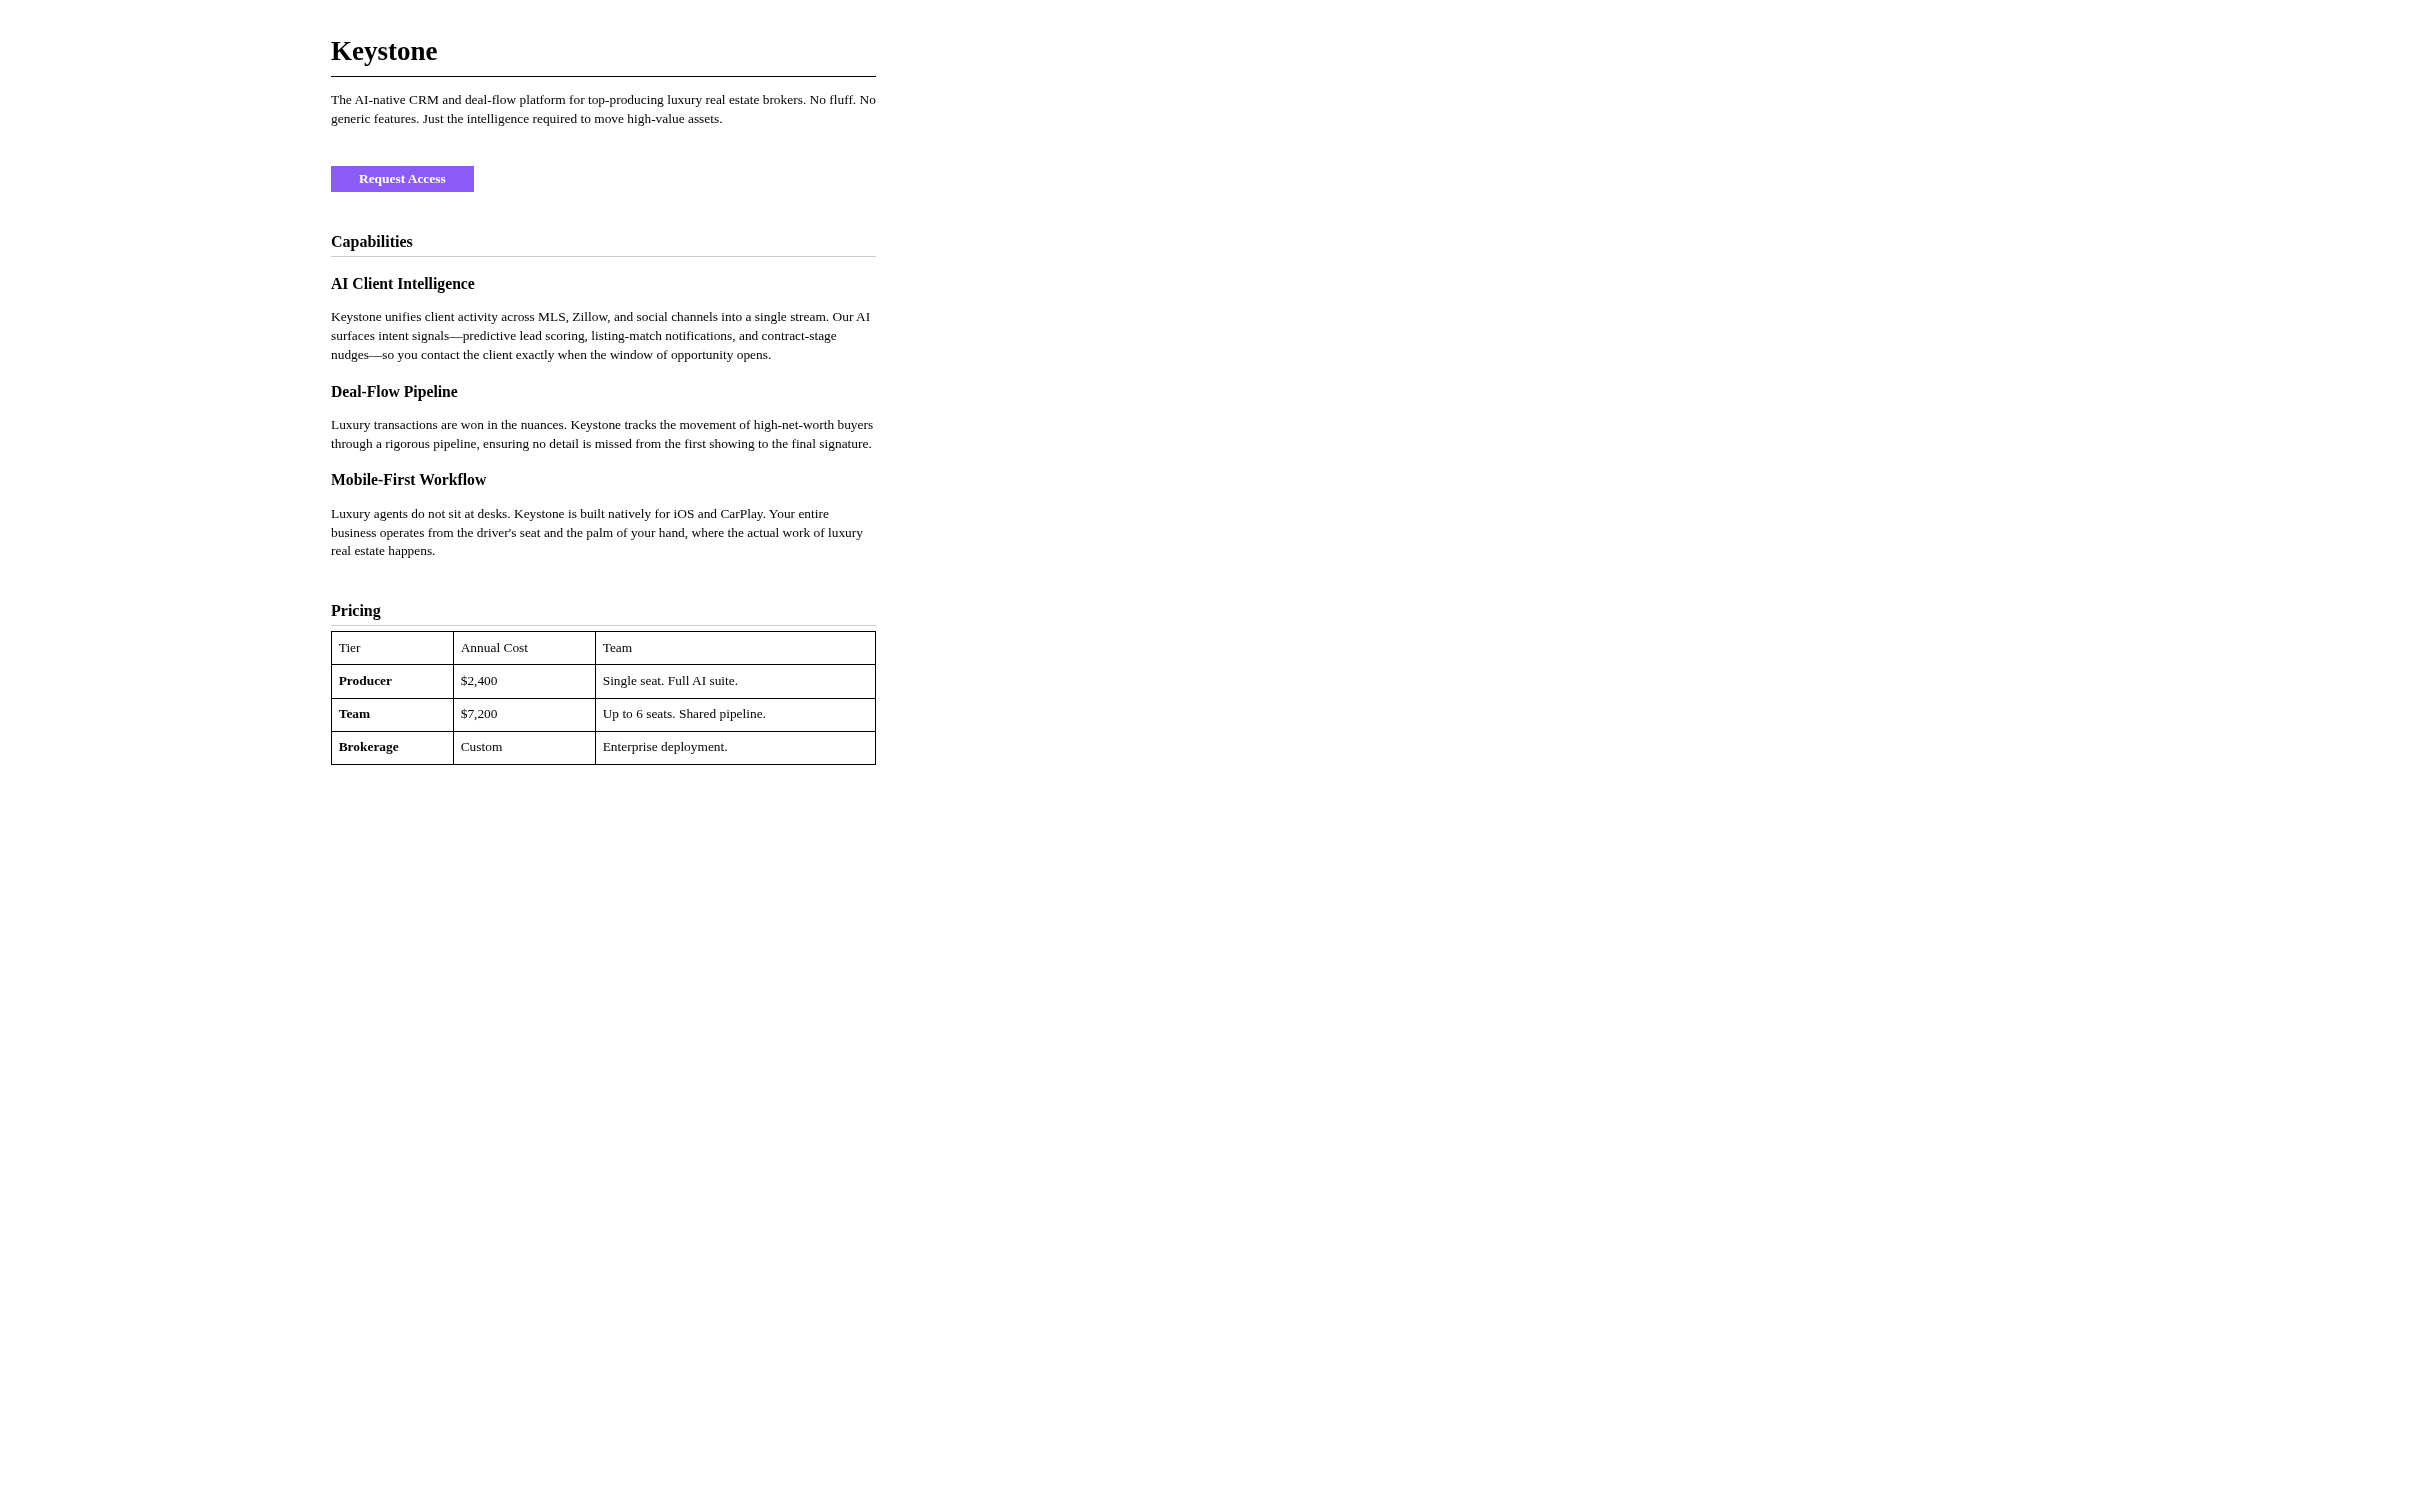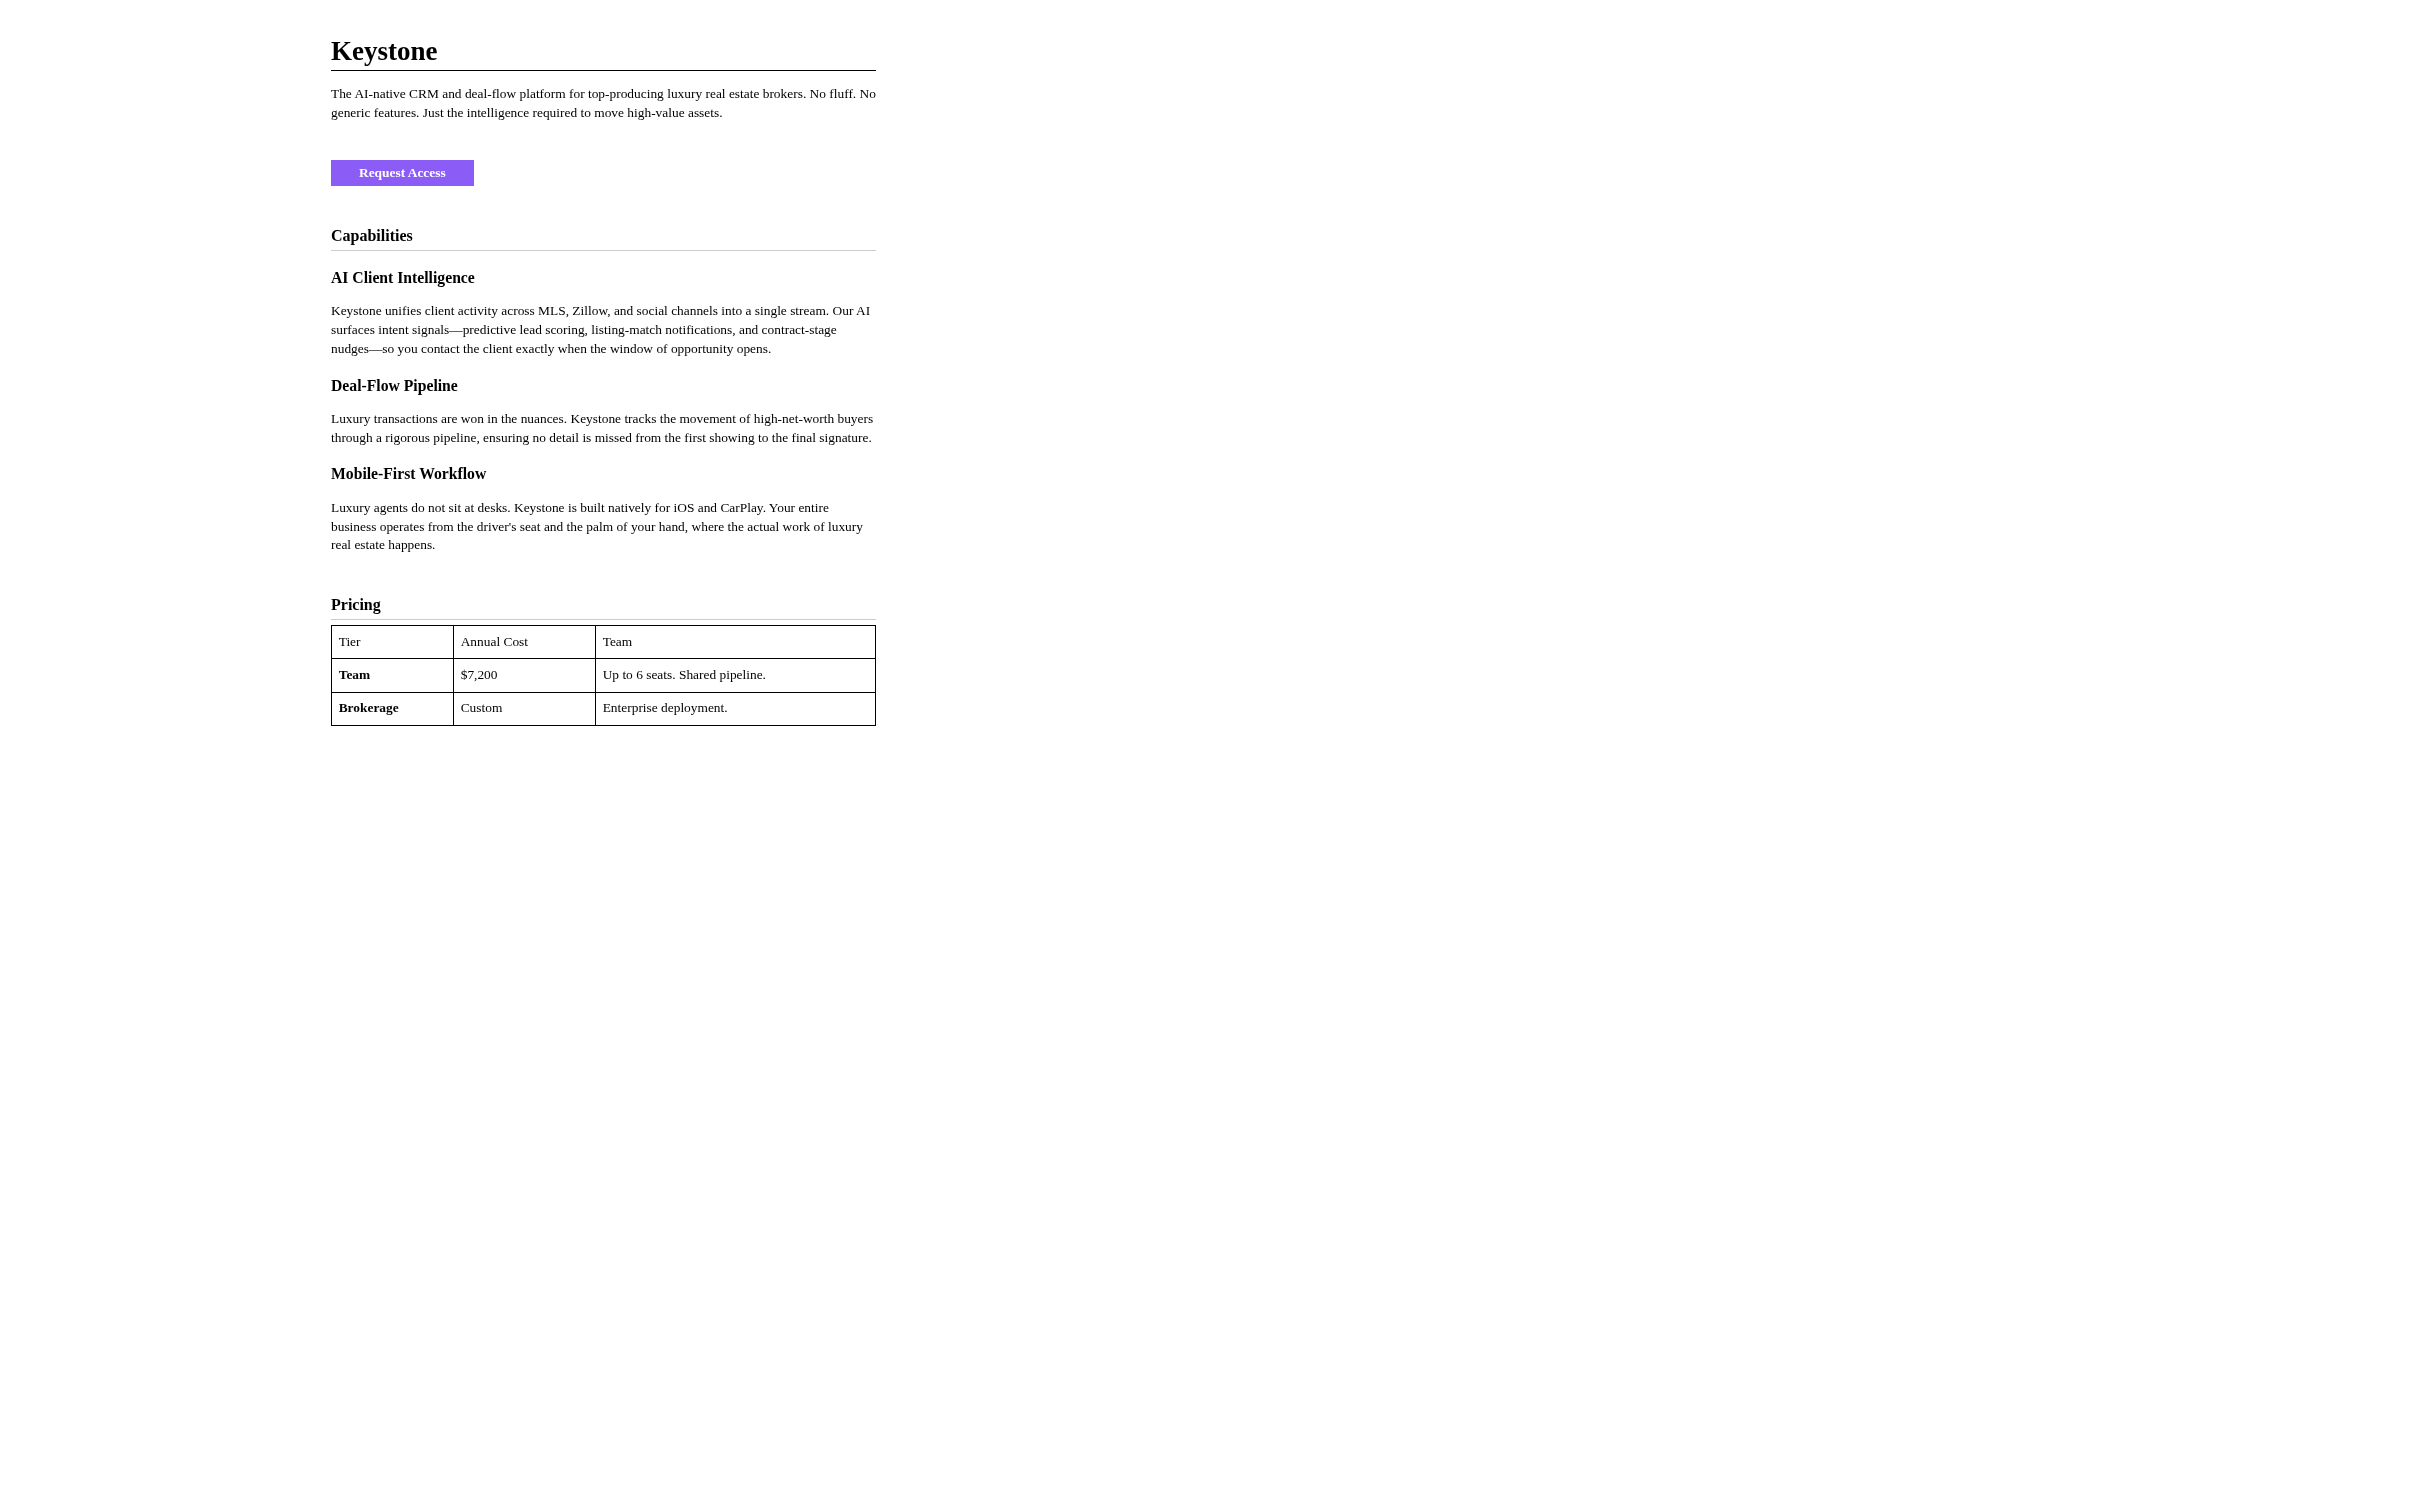--- a/index.html
+++ b/index.html
@@ -22,21 +22,21 @@
   .container {
     max-width: 545px;
     margin: 0 auto;
     padding-top: 35px;
   }
   h1.page-title {
     font-size: 27px;
     line-height: 1.2;
     font-weight: bold;
     margin: 0 0 5px 0;
-    padding-bottom: 3px;
+    padding-bottom: 9px;
     border-bottom: 1.7px solid #000000;
   }
   p.tagline {
     margin: 13.4px 0;
   }
   .cta-wrap {
     margin: 6.7px 0 0 0;
   }
   button.cta {
     font-family: "Liberation Serif", "DejaVu Serif", serif;
@@ -126,20 +126,25 @@
         </colgroup>
         <thead>
           <tr>
             <th>Tier</th>
             <th>Annual Cost</th>
             <th>Team</th>
           </tr>
         </thead>
         <tbody>
           <tr>
+            <td class="tier-cell">Producer</td>
+            <td>$2,400</td>
+            <td>Single seat. Full AI suite.</td>
+          </tr>
+          <tr>
             <td class="tier-cell">Team</td>
             <td>$7,200</td>
             <td>Up to 6 seats. Shared pipeline.</td>
           </tr>
           <tr>
             <td class="tier-cell">Brokerage</td>
             <td>Custom</td>
             <td>Enterprise deployment.</td>
           </tr>
         </tbody>

